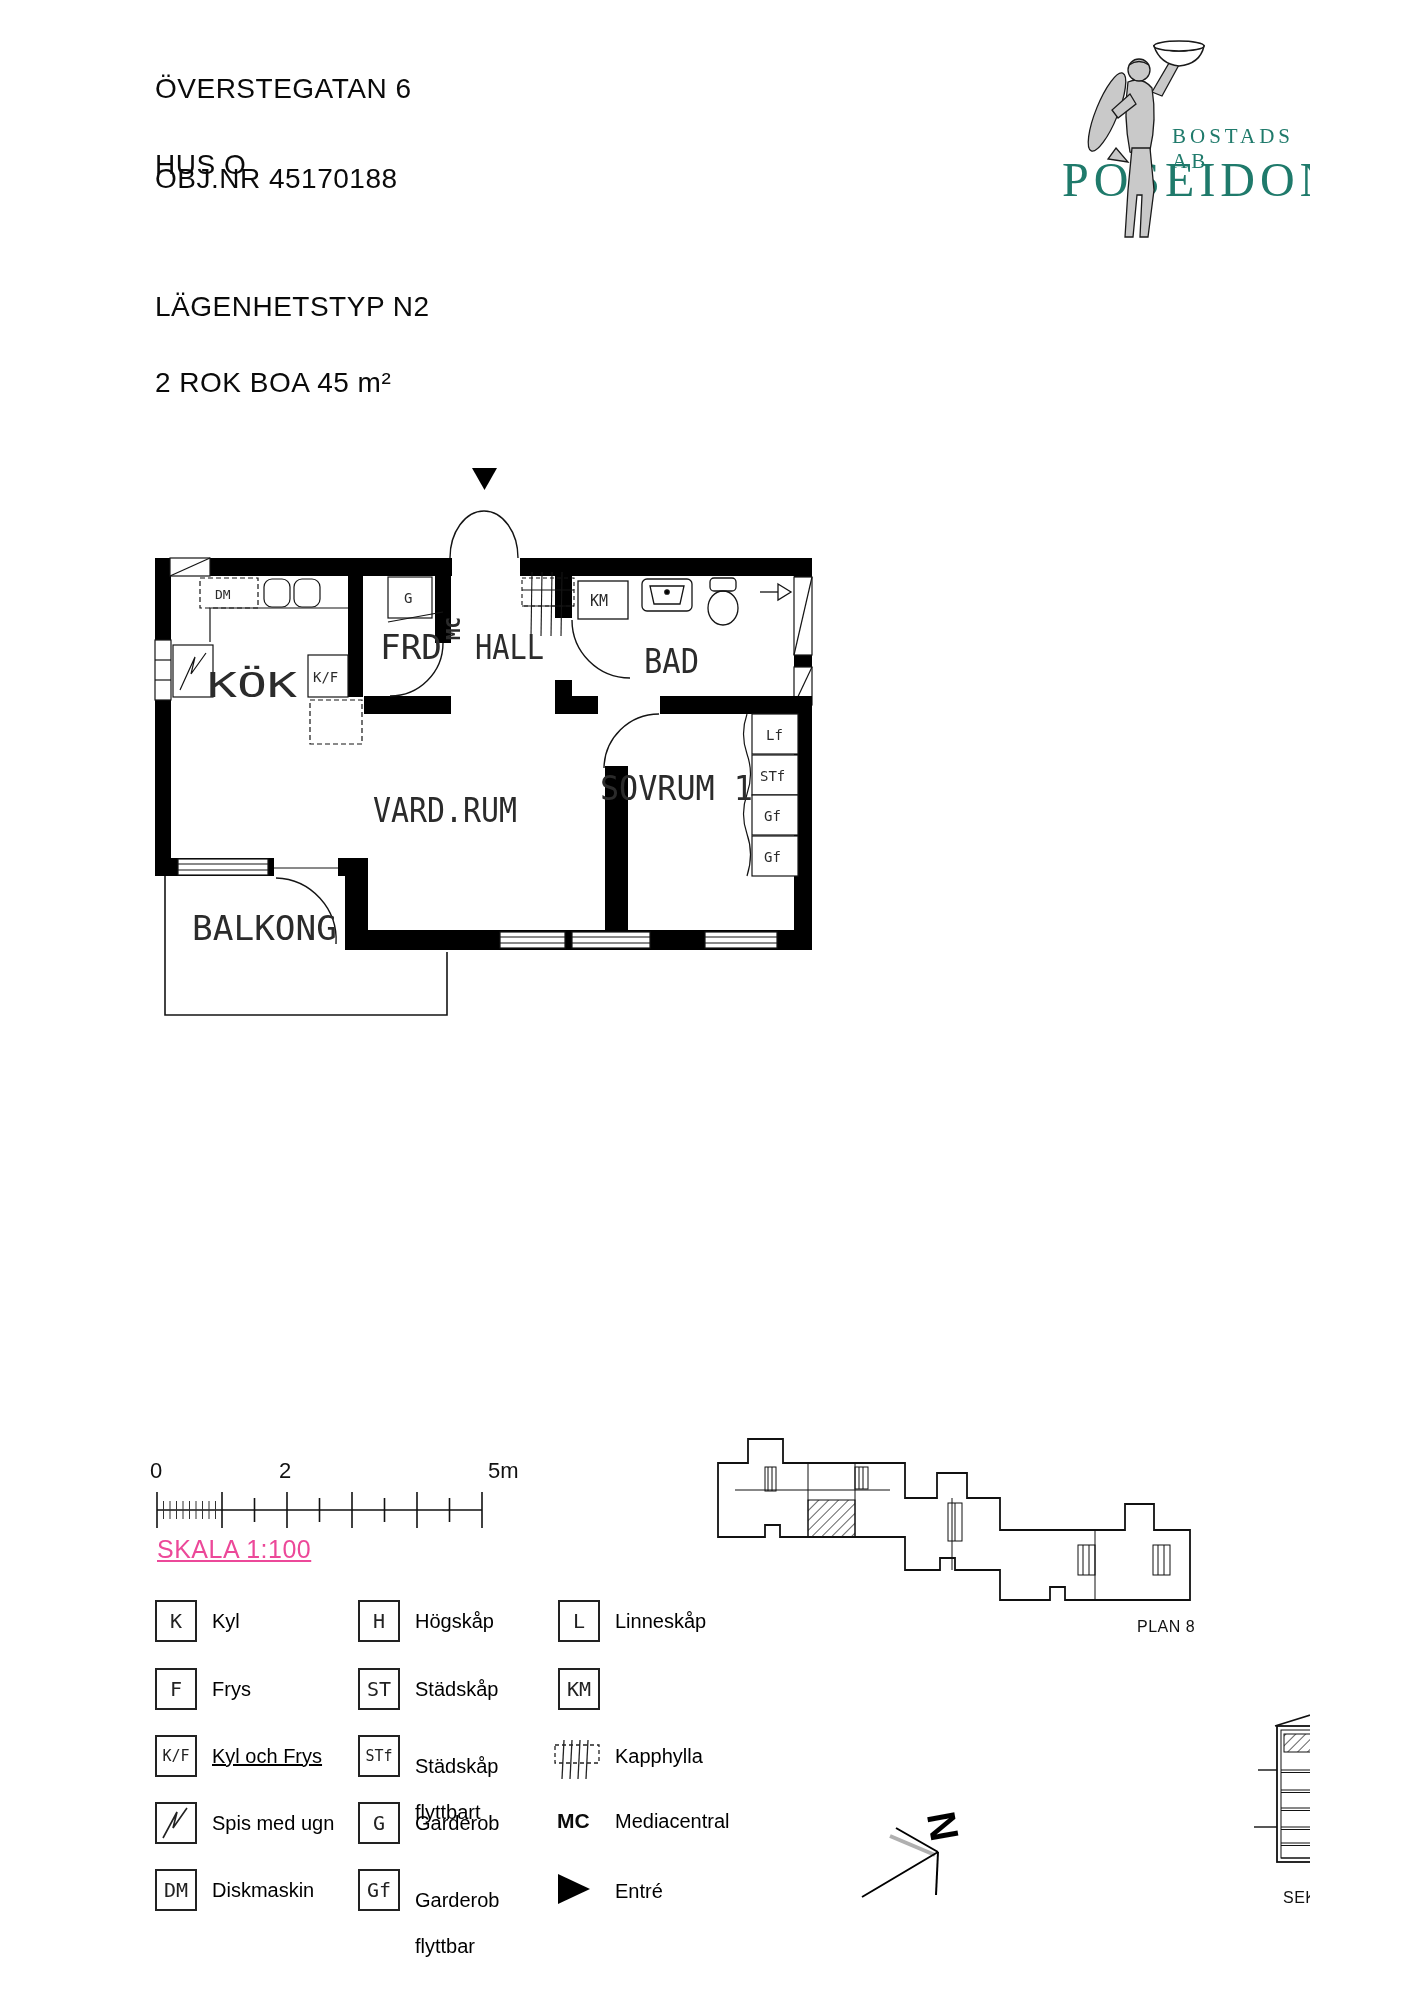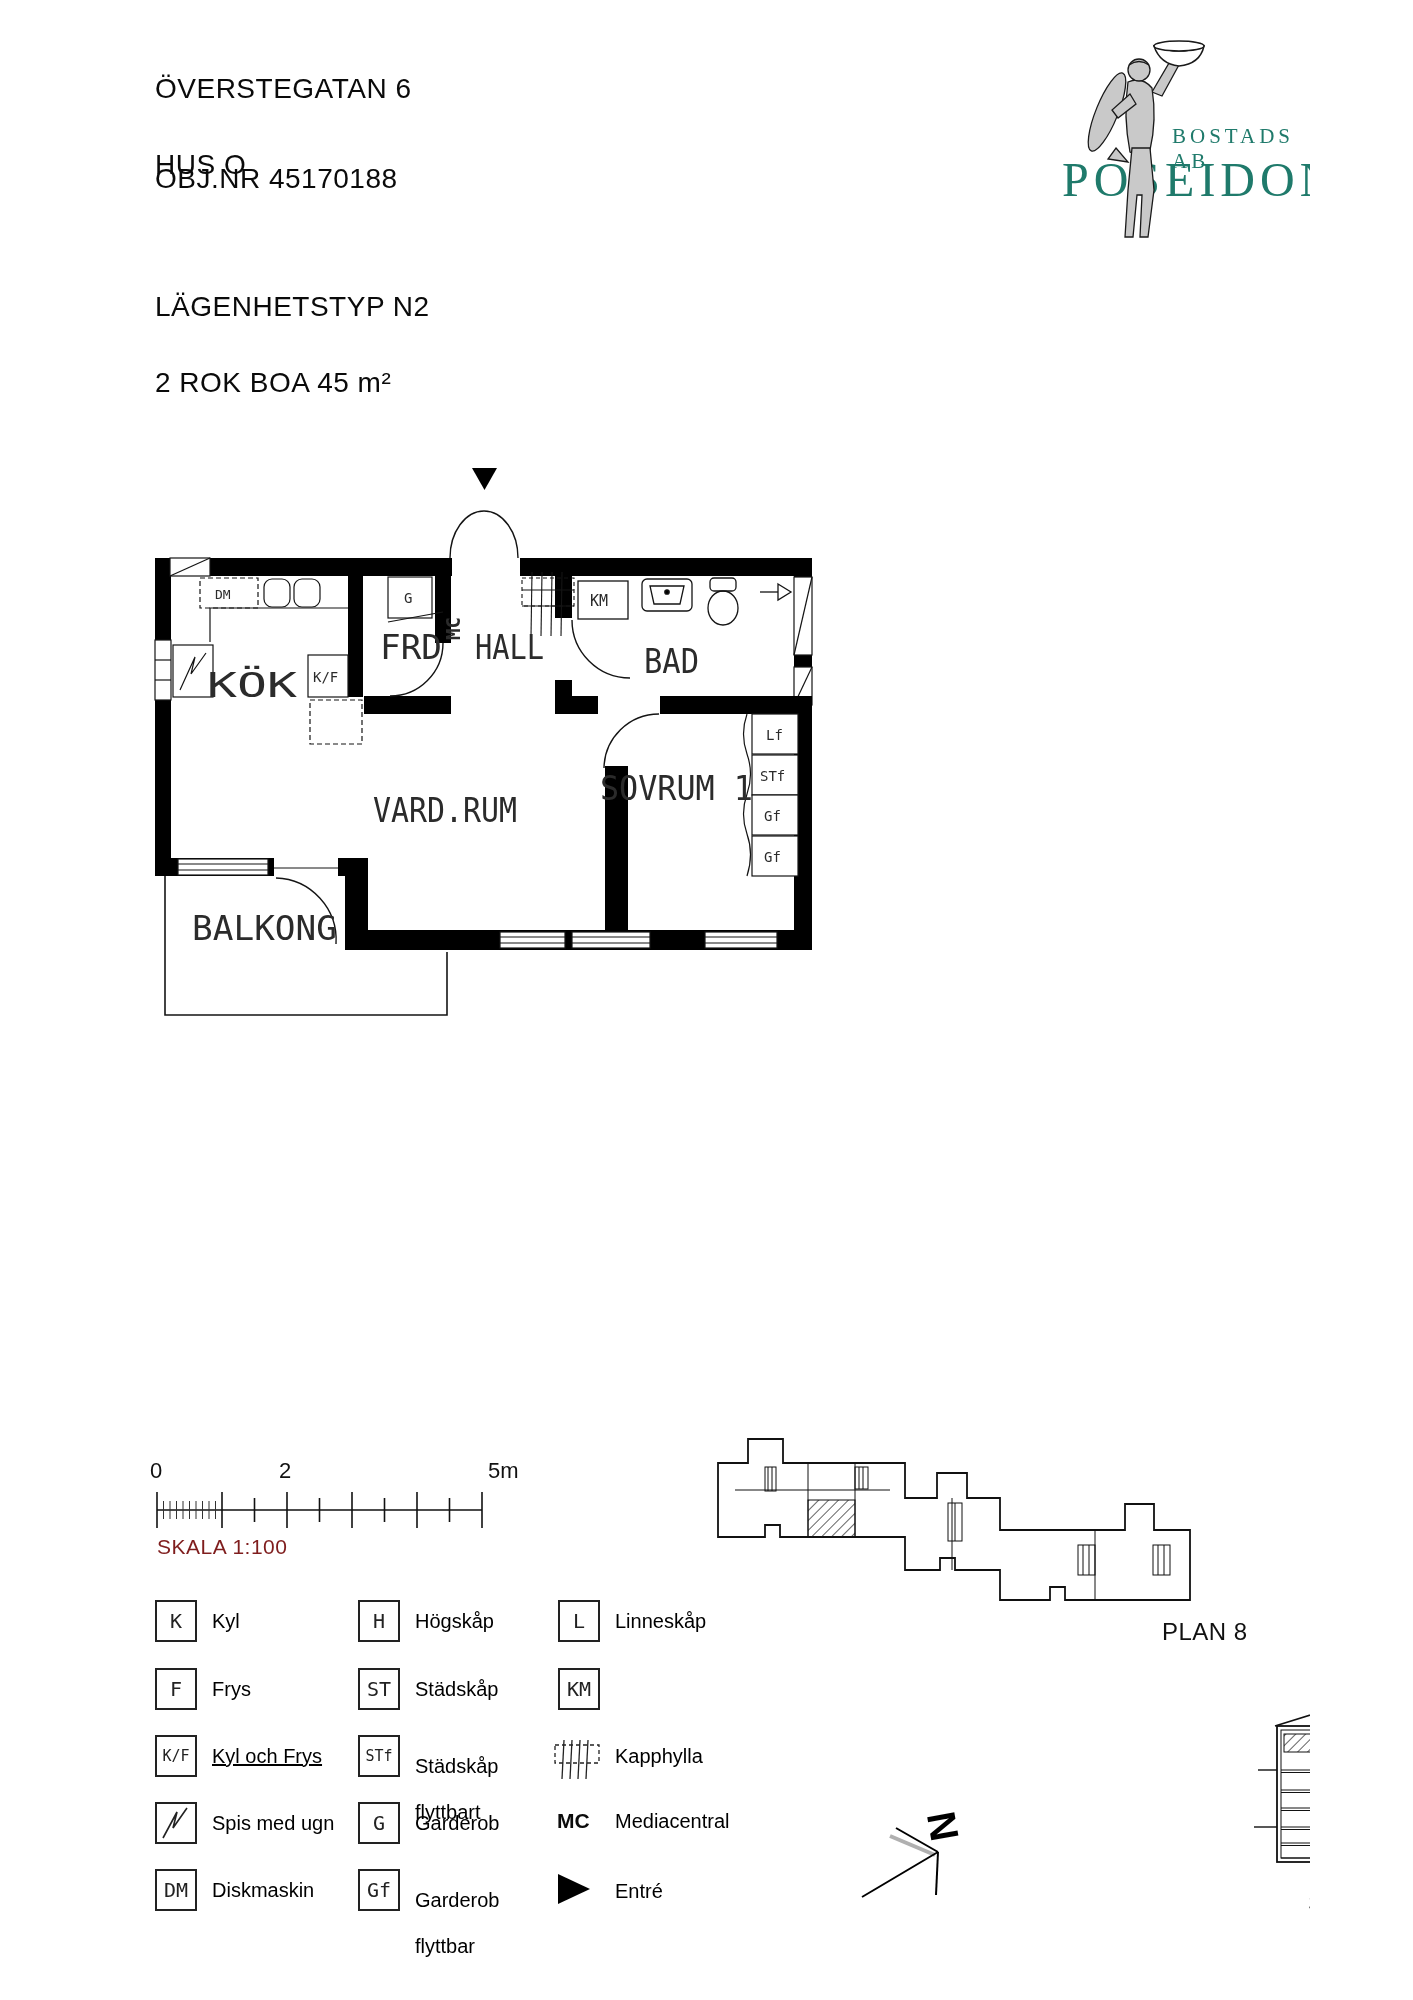--- a/index.html
+++ b/index.html
@@ -3,29 +3,29 @@
 <meta charset="utf-8">
 <style>
   html,body{margin:0;padding:0;background:#fff;}
   #page{position:relative;width:1310px;height:2000px;background:#ffffff;overflow:hidden;
         font-family:"Liberation Sans",sans-serif;color:#000;}
   .abs{position:absolute;}
   .hdr{font-size:28px;line-height:38px;letter-spacing:0.5px;color:#0a0a0a;white-space:pre-line;}
   .brand-small{font-family:"Liberation Serif",serif;font-size:21px;letter-spacing:4px;color:#1f7a6b;}
   .brand-big{font-family:"Liberation Serif",serif;font-size:48px;letter-spacing:5px;color:#1f7a6b;}
   .scale-label{font-size:22px;color:#111;}
-  .skala{font-size:21px;color:#7f1d1d;letter-spacing:0.5px;}
+  .skala{font-size:25px;color:#ec4899;letter-spacing:0.5px;text-decoration:underline;}
   .leg-box{position:absolute;width:42px;height:42px;border:2px solid #222;box-sizing:border-box;
            display:flex;align-items:center;justify-content:center;
            font-family:"DejaVu Sans Mono",monospace;font-size:20px;color:#222;background:#fff;}
   .leg-box.small-text{font-size:15px;}
   .leg-label{position:absolute;font-size:20px;color:#000000;line-height:23px;white-space:pre-line;}
   .leg-plain{position:absolute;font-size:21px;color:#0c0c0c;font-family:"Liberation Sans",sans-serif;}
   .tri-right{width:0;height:0;border-left:32px solid #000;border-top:15px solid transparent;border-bottom:15px solid transparent;}
-  .plan-caption{font-size:24px;color:#111;letter-spacing:0.5px;margin-left:25px;}
+  .plan-caption{font-size:16px;color:#111;letter-spacing:0.5px;}
   .north-n{font-size:40px;font-weight:bold;color:#000;transform:rotate(80deg);}
   svg text{font-family:"DejaVu Sans Mono",monospace;fill:#2b2b2b;}
 </style>
 </head>
 <body>
 
 <div id="page">
 
   <div class="abs hdr" style="left:155px;top:32px;">
     <div>ÖVERSTEGATAN 6</div>

